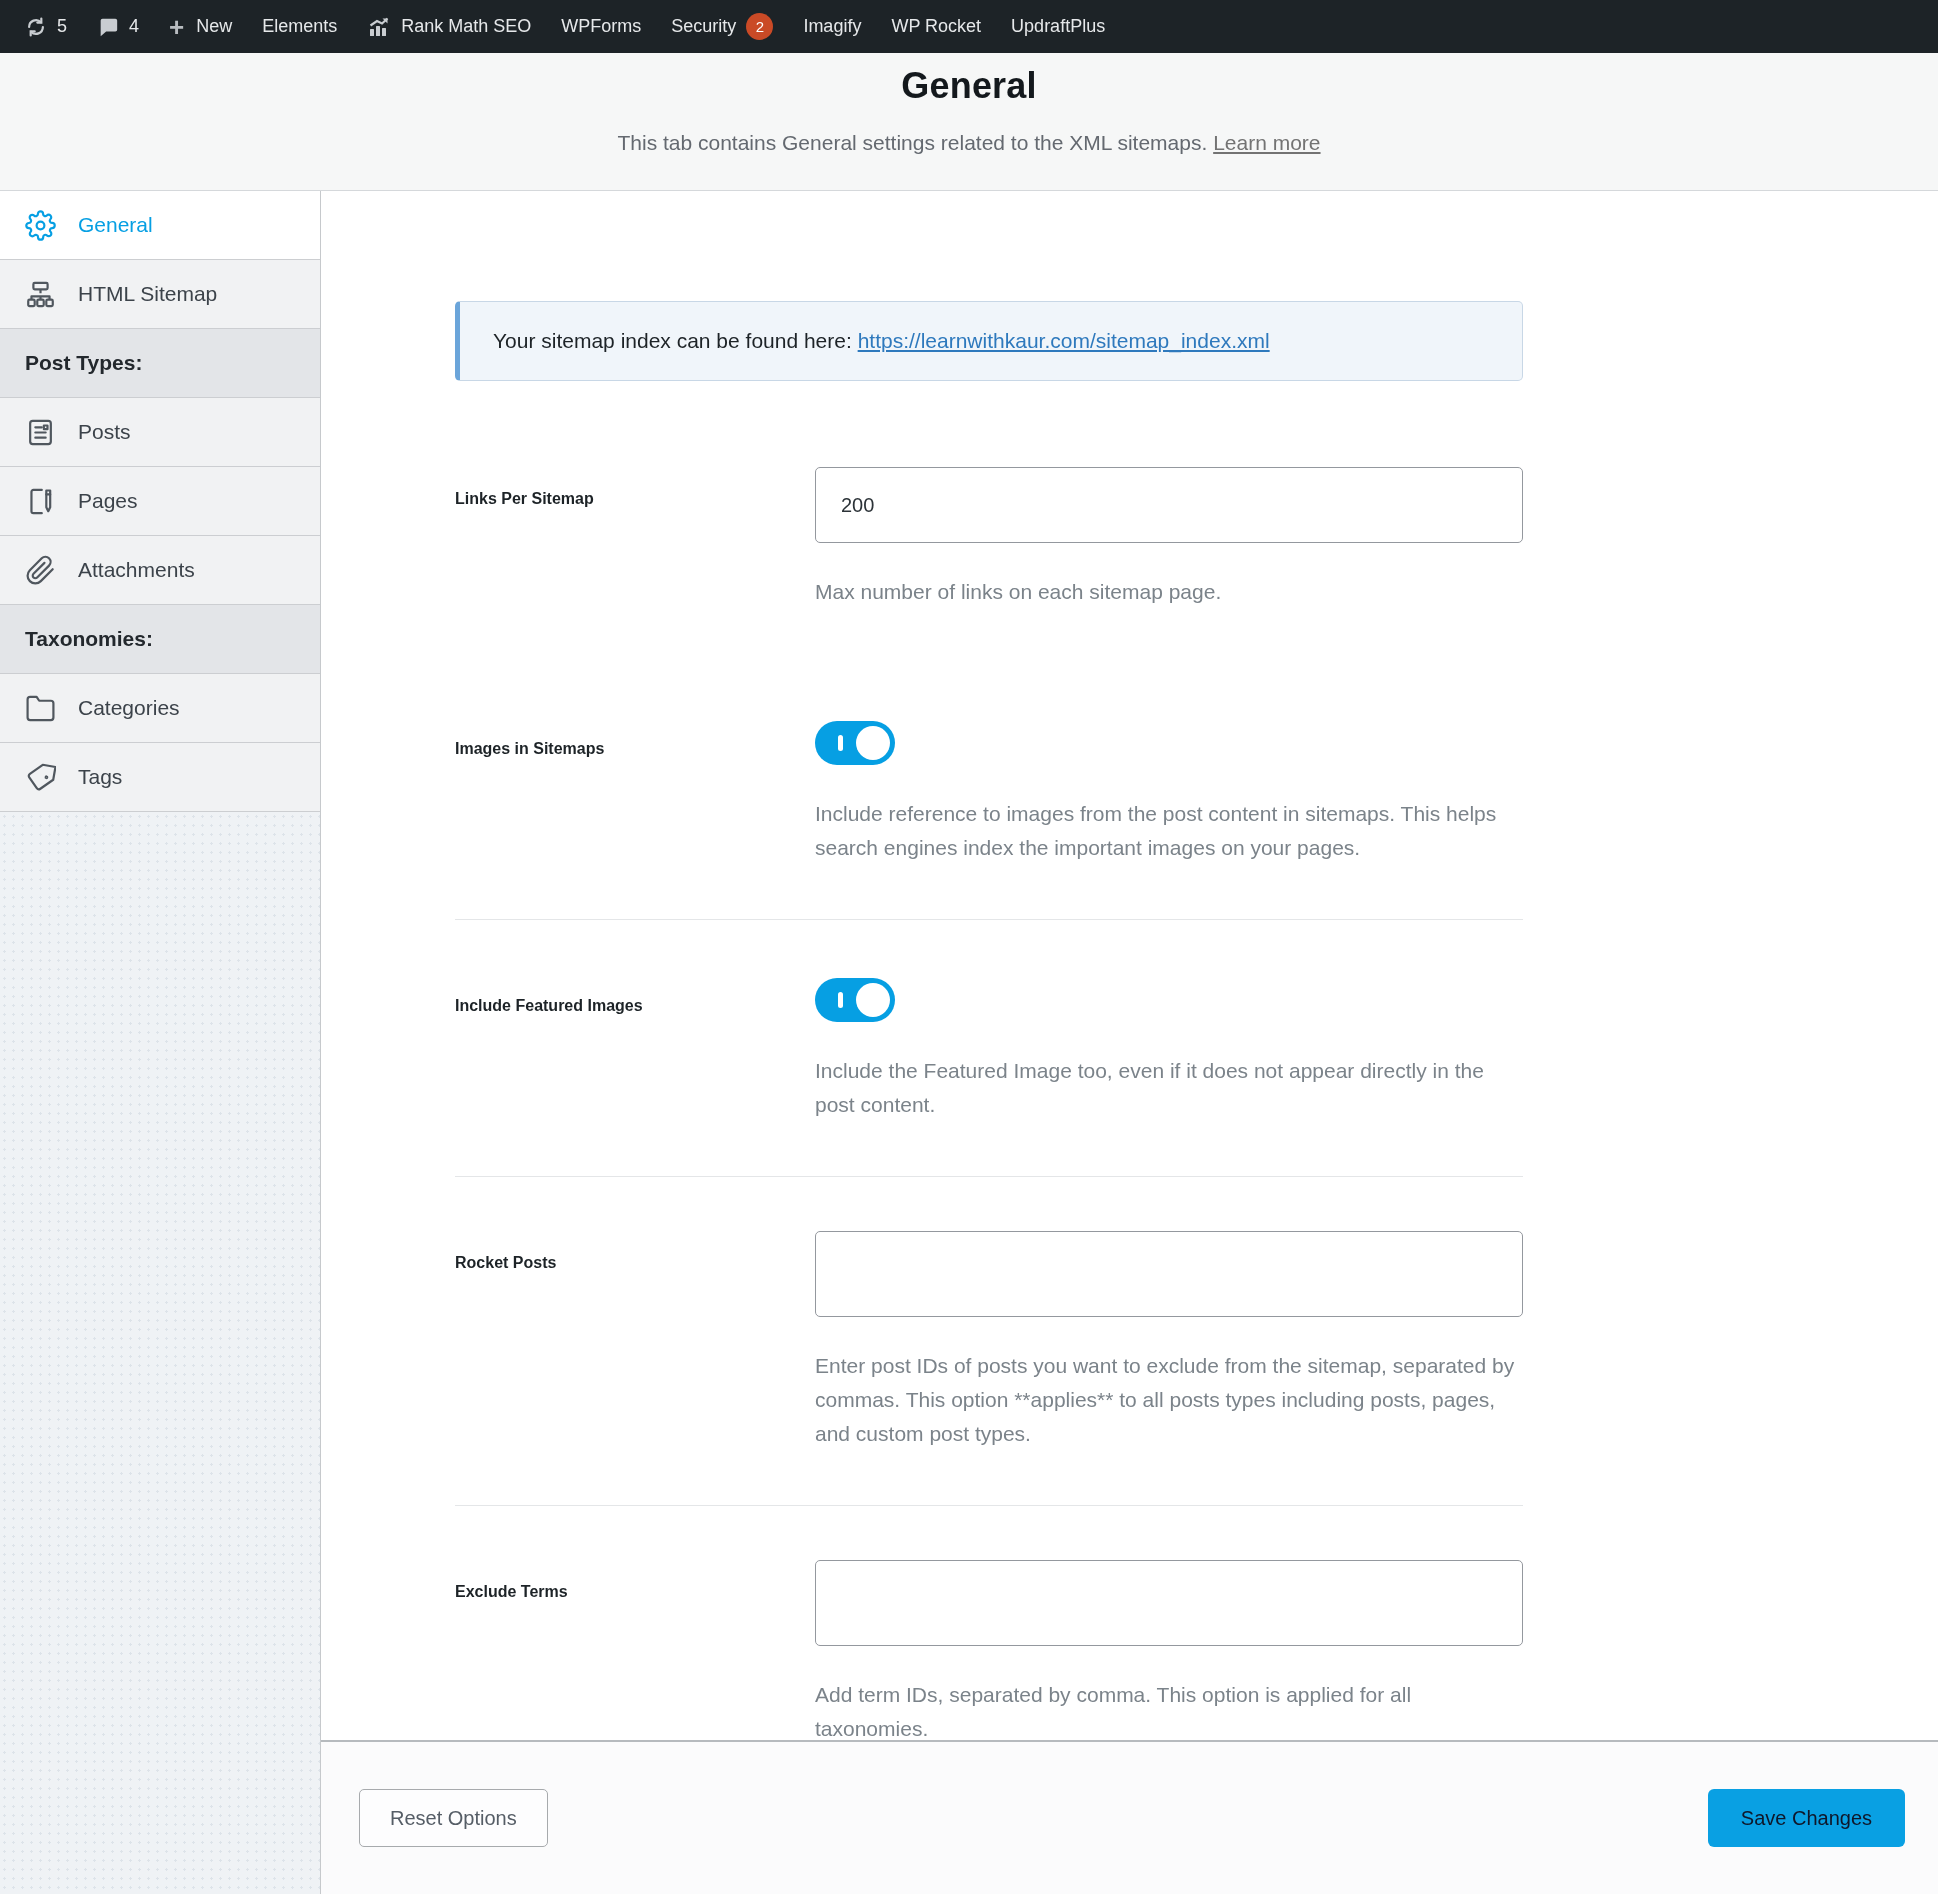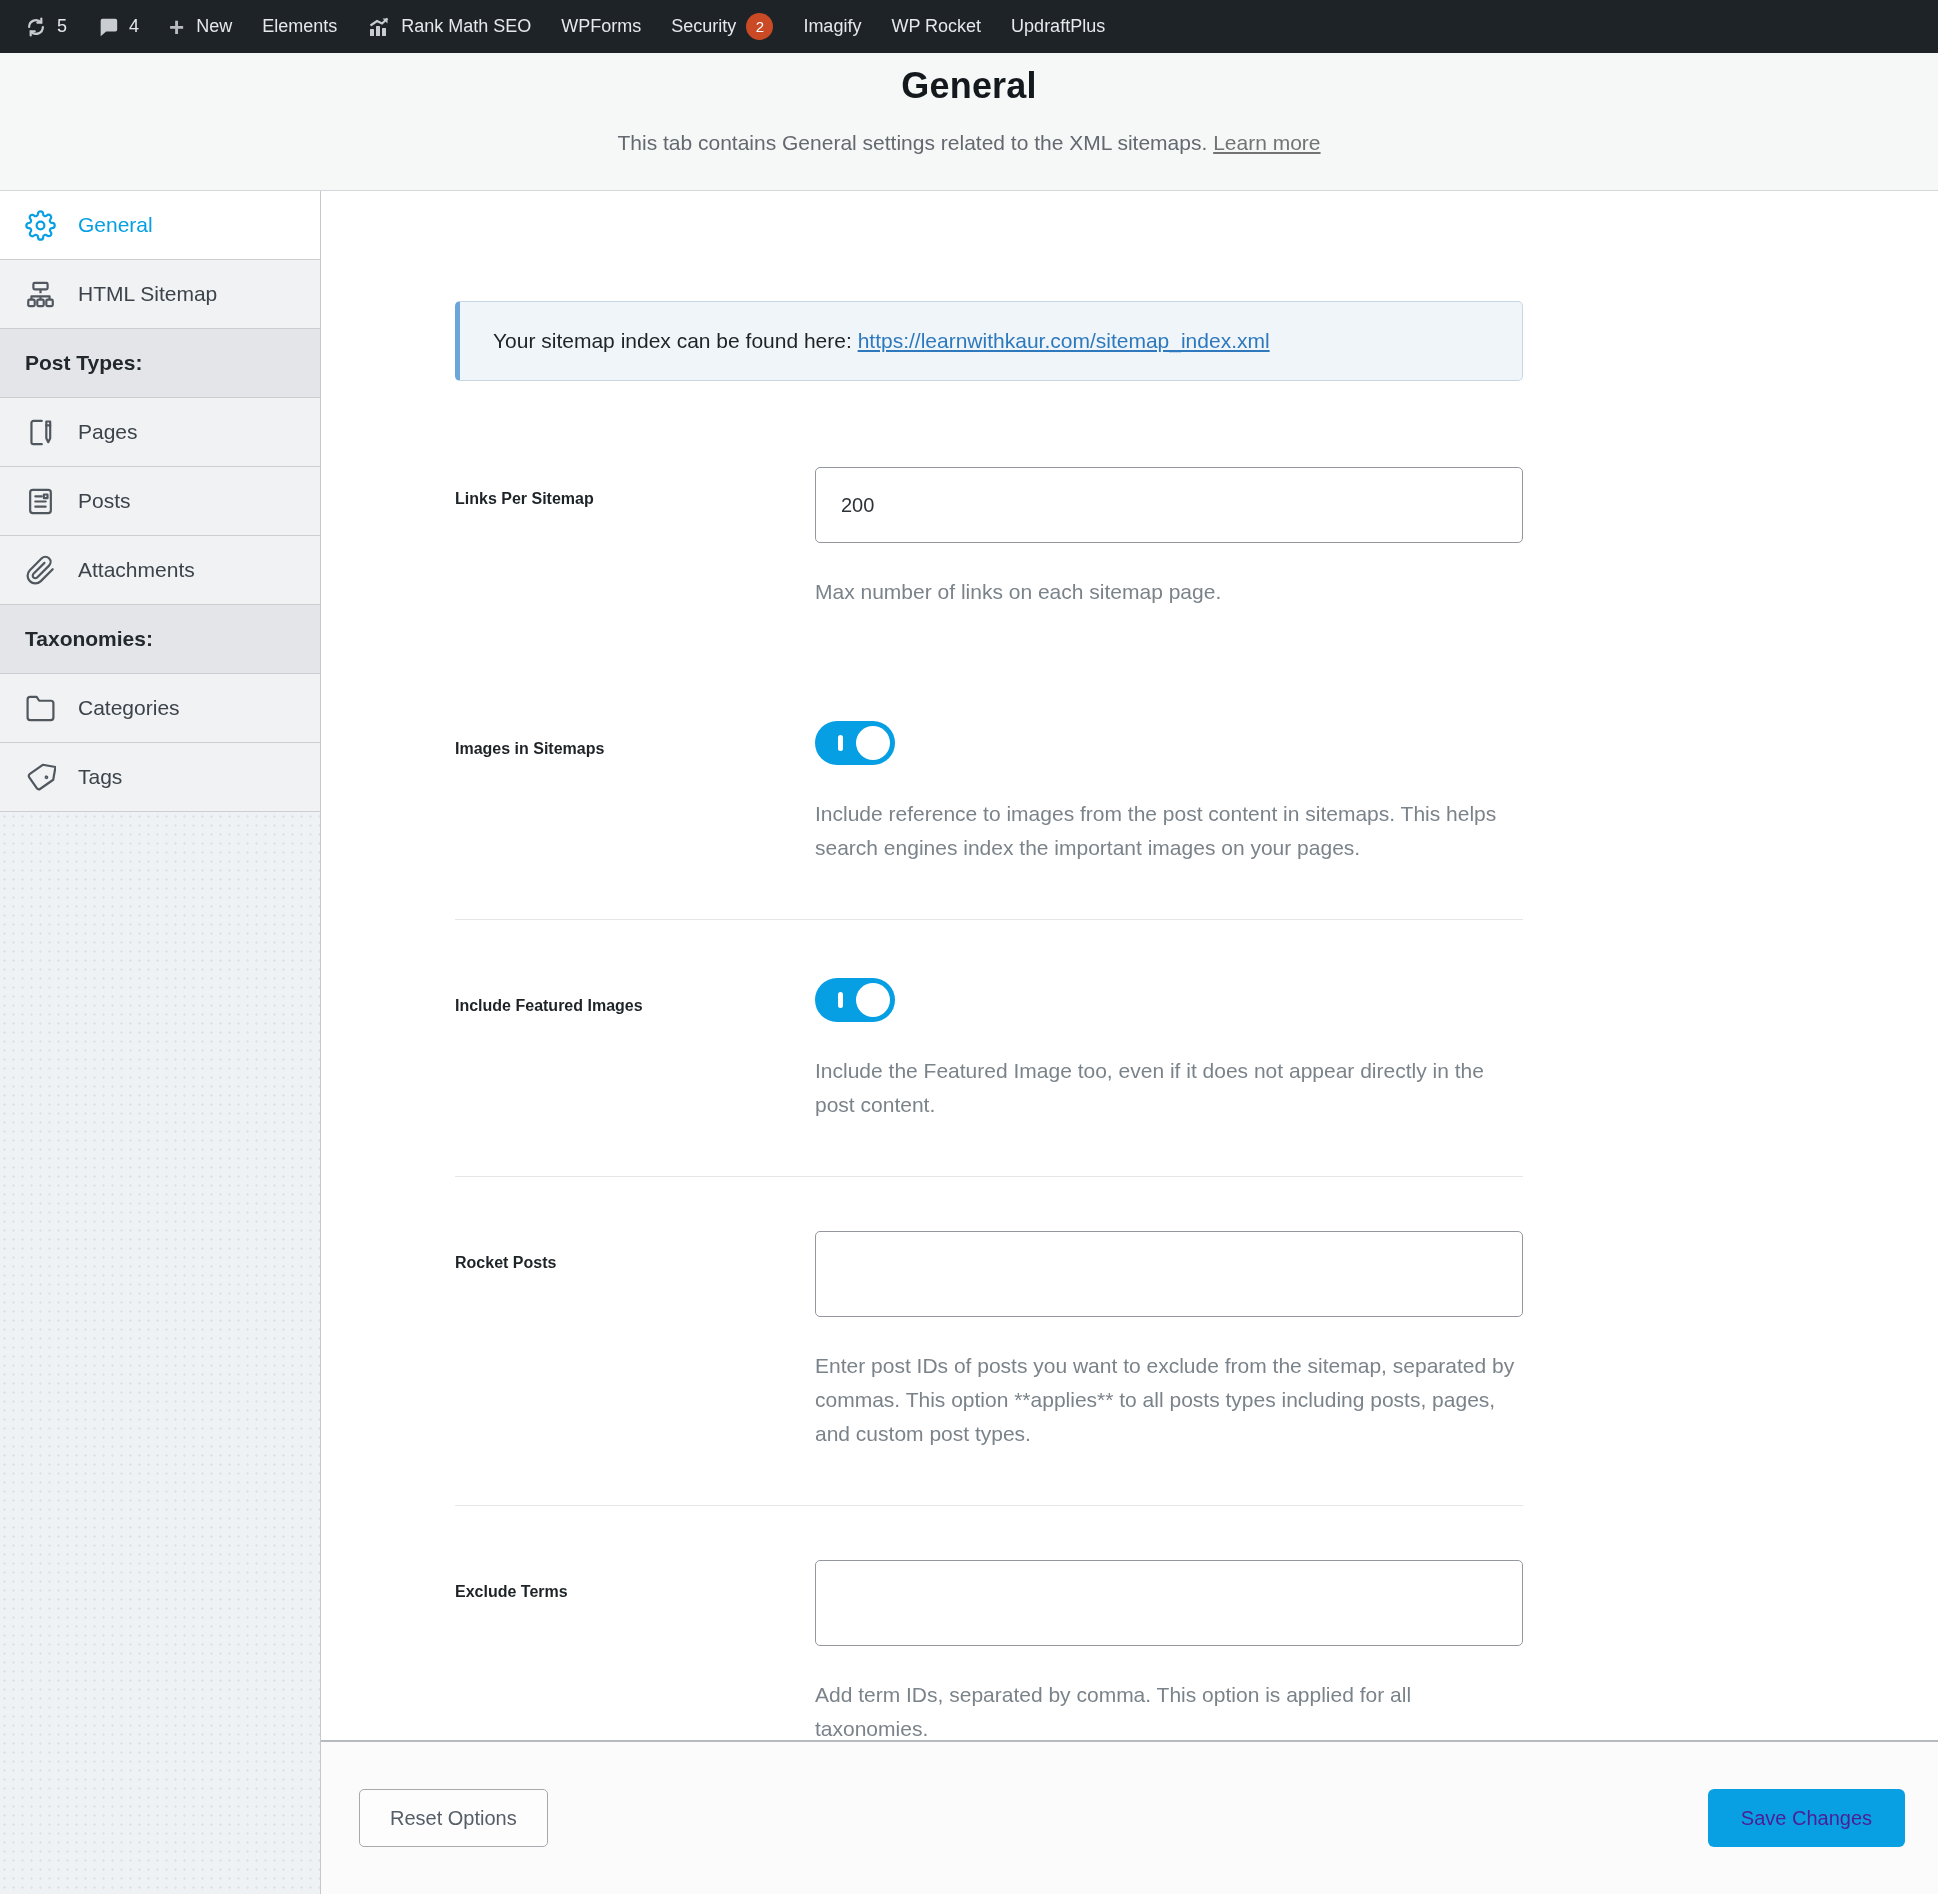--- a/index.html
+++ b/index.html
@@ -61,21 +61,21 @@
   .toggle { width:80px; height:44px; border-radius:22px; background:#069fe3; position:relative; cursor:pointer; flex:none; margin-top:4px; }
   .toggle .knob { position:absolute; top:5px; right:5px; width:34px; height:34px; border-radius:50%; background:#fff; }
   .toggle .marker { position:absolute; top:14px; left:23px; width:5px; height:16px; border-radius:3px; background:#fff; }
 
   
   .footer { height:154px; flex:none; background:#fbfbfc; border-top:2px solid #b6babe;
             display:flex; align-items:center; justify-content:space-between; padding:0 33px 0 38px; }
   .btn-secondary { height:58px; padding:0 30px; background:#fdfdfe; border:1px solid #a7aaad; border-radius:5px;
                    font-family:inherit; font-size:20px; color:#555d66; cursor:pointer; }
   .btn-primary { height:58px; padding:0 33px; background:#09a0e3; border:none; border-radius:6px;
-                 font-family:inherit; font-size:20px; font-weight:500; color:#4c1d95; cursor:pointer; }
+                 font-family:inherit; font-size:20px; font-weight:500; color:#0f172a; cursor:pointer; }
 </style>
 </head>
 <body>
 
 <div class="page">
 
   <div class="adminbar">
     <div class="ab-item">
       <span class="ab-icon">
         <svg width="22" height="22" viewBox="0 0 24 24" fill="none" stroke="currentColor" stroke-width="2.4" stroke-linecap="round">
@@ -168,37 +168,37 @@
         <span>HTML Sitemap</span>
       </div>
 
       <div class="side-header">
         <span>Post Types:</span>
       </div>
 
       <div class="side-item">
         <span class="side-icon">
           <svg width="31" height="31" viewBox="0 0 24 24" fill="none" stroke="currentColor" stroke-width="1.7" stroke-linecap="round" stroke-linejoin="round">
+            <rect x="4" y="3" width="16" height="18" rx="2"></rect>
+            <path d="M8 8h5M8 12h8M8 16h8"></path>
+            <rect x="14.6" y="6.6" width="2.8" height="2.8"></rect>
+          </svg>
+        </span>
+        <span>Posts</span>
+      </div>
+
+      <div class="side-item">
+        <span class="side-icon">
+          <svg width="31" height="31" viewBox="0 0 24 24" fill="none" stroke="currentColor" stroke-width="1.7" stroke-linecap="round" stroke-linejoin="round">
             <path d="M13 3H6.5A1.5 1.5 0 0 0 5 4.5v15A1.5 1.5 0 0 0 6.5 21H13"></path>
             <path d="M16.5 3.5v13l1.5 3 1.5-3v-13z"></path>
             <path d="M16.5 6.5h3"></path>
           </svg>
         </span>
         <span>Pages</span>
-      </div>
-
-      <div class="side-item">
-        <span class="side-icon">
-          <svg width="31" height="31" viewBox="0 0 24 24" fill="none" stroke="currentColor" stroke-width="1.7" stroke-linecap="round" stroke-linejoin="round">
-            <rect x="4" y="3" width="16" height="18" rx="2"></rect>
-            <path d="M8 8h5M8 12h8M8 16h8"></path>
-            <rect x="14.6" y="6.6" width="2.8" height="2.8"></rect>
-          </svg>
-        </span>
-        <span>Posts</span>
       </div>
 
       <div class="side-item">
         <span class="side-icon">
           <svg width="31" height="31" viewBox="0 0 24 24" fill="none" stroke="currentColor" stroke-width="1.7" stroke-linecap="round" stroke-linejoin="round">
             <path d="M21.44 11.05l-9.19 9.19a6 6 0 0 1-8.49-8.49l9.19-9.19a4 4 0 0 1 5.66 5.66l-9.2 9.19a2 2 0 0 1-2.83-2.83l8.49-8.48"></path>
           </svg>
         </span>
         <span>Attachments</span>
       </div>

